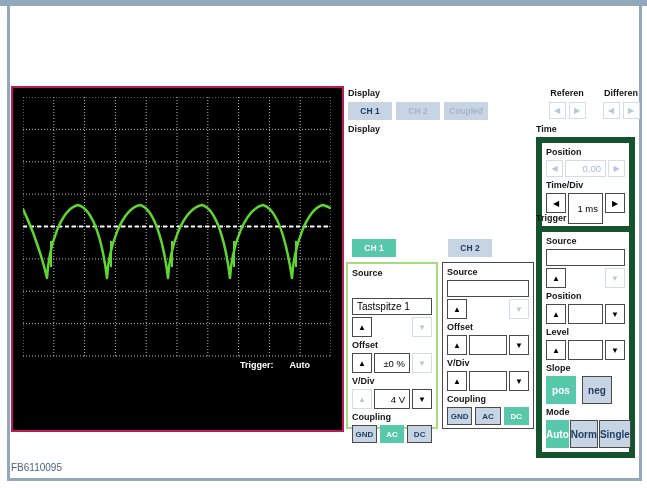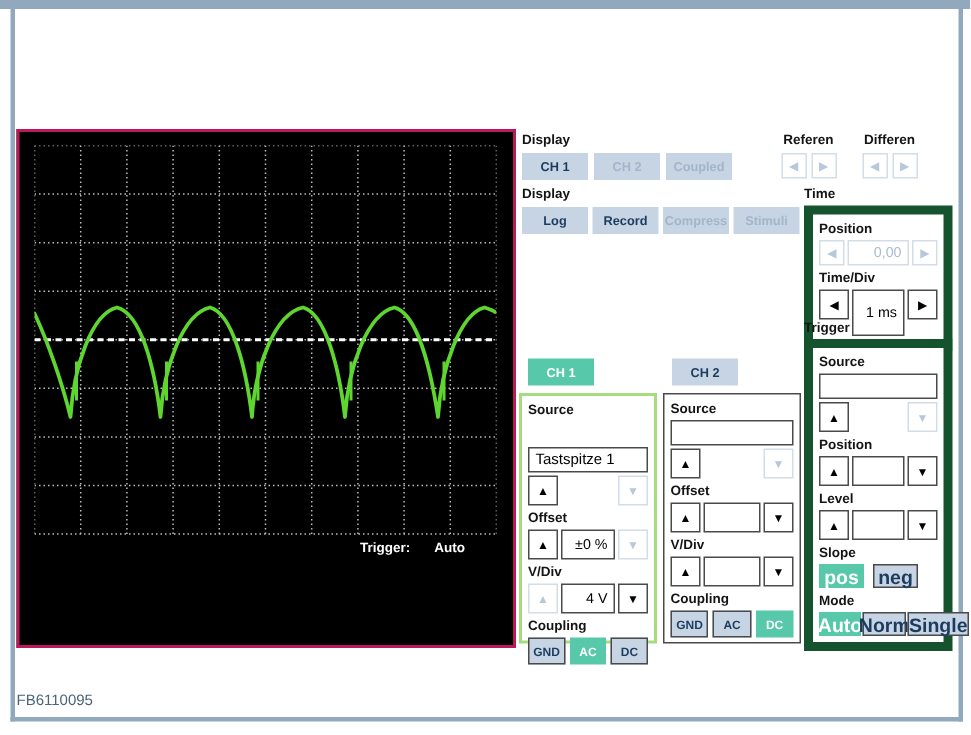--- a/index.html
+++ b/index.html
@@ -27,36 +27,36 @@
   .spin.sm{height:17px;width:17px;}
   .spin.pale{border-color:#d2dde8;color:#b7c8da;}
   .field{box-sizing:border-box;background:#fff;border:1px solid #4a4a4a;font-size:9.5px;color:#000;
          display:flex;align-items:center;padding:0 4px;height:18px;flex:1 1 auto;min-width:0;}
   .field.right{justify-content:flex-end;}
   .field.pale{border-color:#d2dde8;color:#a9bccf;}
   .box{box-sizing:border-box;border:6px solid #14532d;background:#fff;padding:4px;}
   
   .disp-a{position:absolute;left:348px;top:88px;}
   .disp-b{position:absolute;left:348px;top:124px;}
-  .refdiff{position:absolute;left:516px;top:88px;display:flex;gap:8px;}
+  .refdiff{position:absolute;left:544px;top:88px;display:flex;gap:8px;}
   .refdiff .col{width:46px;display:flex;flex-direction:column;align-items:center;gap:3px;}
   .time-grp{position:absolute;left:536px;top:124px;width:99px;}
   .trig-grp{position:absolute;left:536px;top:213px;width:99px;}
   .ch-grp{position:absolute;top:239px;width:92px;}
   .ch1{left:346px;} .ch2{left:442px;}
   .ch-btn{margin-left:6px;width:44px;margin-bottom:5px;}
   .ch-box{box-sizing:border-box;width:92px;height:167px;background:#fff;padding:4px;}
   .ch1 .ch-box{border:2px solid #a6dc7e;}
   .ch2 .ch-box{border:1px solid #4a4a4a;}
   .mt2{margin-top:2px;} .mt3{margin-top:3px;}
   .gap3{gap:3px;} .gap4{gap:4px;} .gap2{gap:2px;}
   .sb{justify-content:space-between;}
   .footer-label{position:absolute;left:11px;top:462px;font-size:10px;color:#4a6478;}
   .cpl{width:27px;height:18px;font-size:8px;}
-  .modebtn{height:16px;font-size:13px;}
+  .modebtn{height:28px;font-size:10px;}
 </style>
 </head>
 <body>
 
 <div class="page">
   <div class="top-bar"></div>
   <div class="frame"></div>
 
   <div class="scope">
     <svg class="scope-svg" width="308" height="260">
@@ -98,26 +98,20 @@
     <div class="lbl">Display</div>
     <div class="row gap4" style="margin-top:3px;">
       <div class="btn" style="width:44px;">CH 1</div>
       <div class="btn disabled" style="width:44px;">CH 2</div>
       <div class="btn disabled" style="width:44px;">Coupled</div>
     </div>
   </div>
 
   <div class="disp-b">
     <div class="lbl">Display</div>
-    <div class="row gap3" style="margin-top:3px;">
-      <div class="btn" style="width:44px;">Log</div>
-      <div class="btn" style="width:44px;">Record</div>
-      <div class="btn disabled" style="width:44px;">Compress</div>
-      <div class="btn disabled" style="width:44px;">Stimuli</div>
-    </div>
   </div>
 
   <div class="refdiff">
     <div class="col">
       <div class="lbl">Referen</div>
       <div class="row gap3">
         <div class="spin sm pale">
             <span>◀</span>
           </div>
         <div class="spin sm pale">

